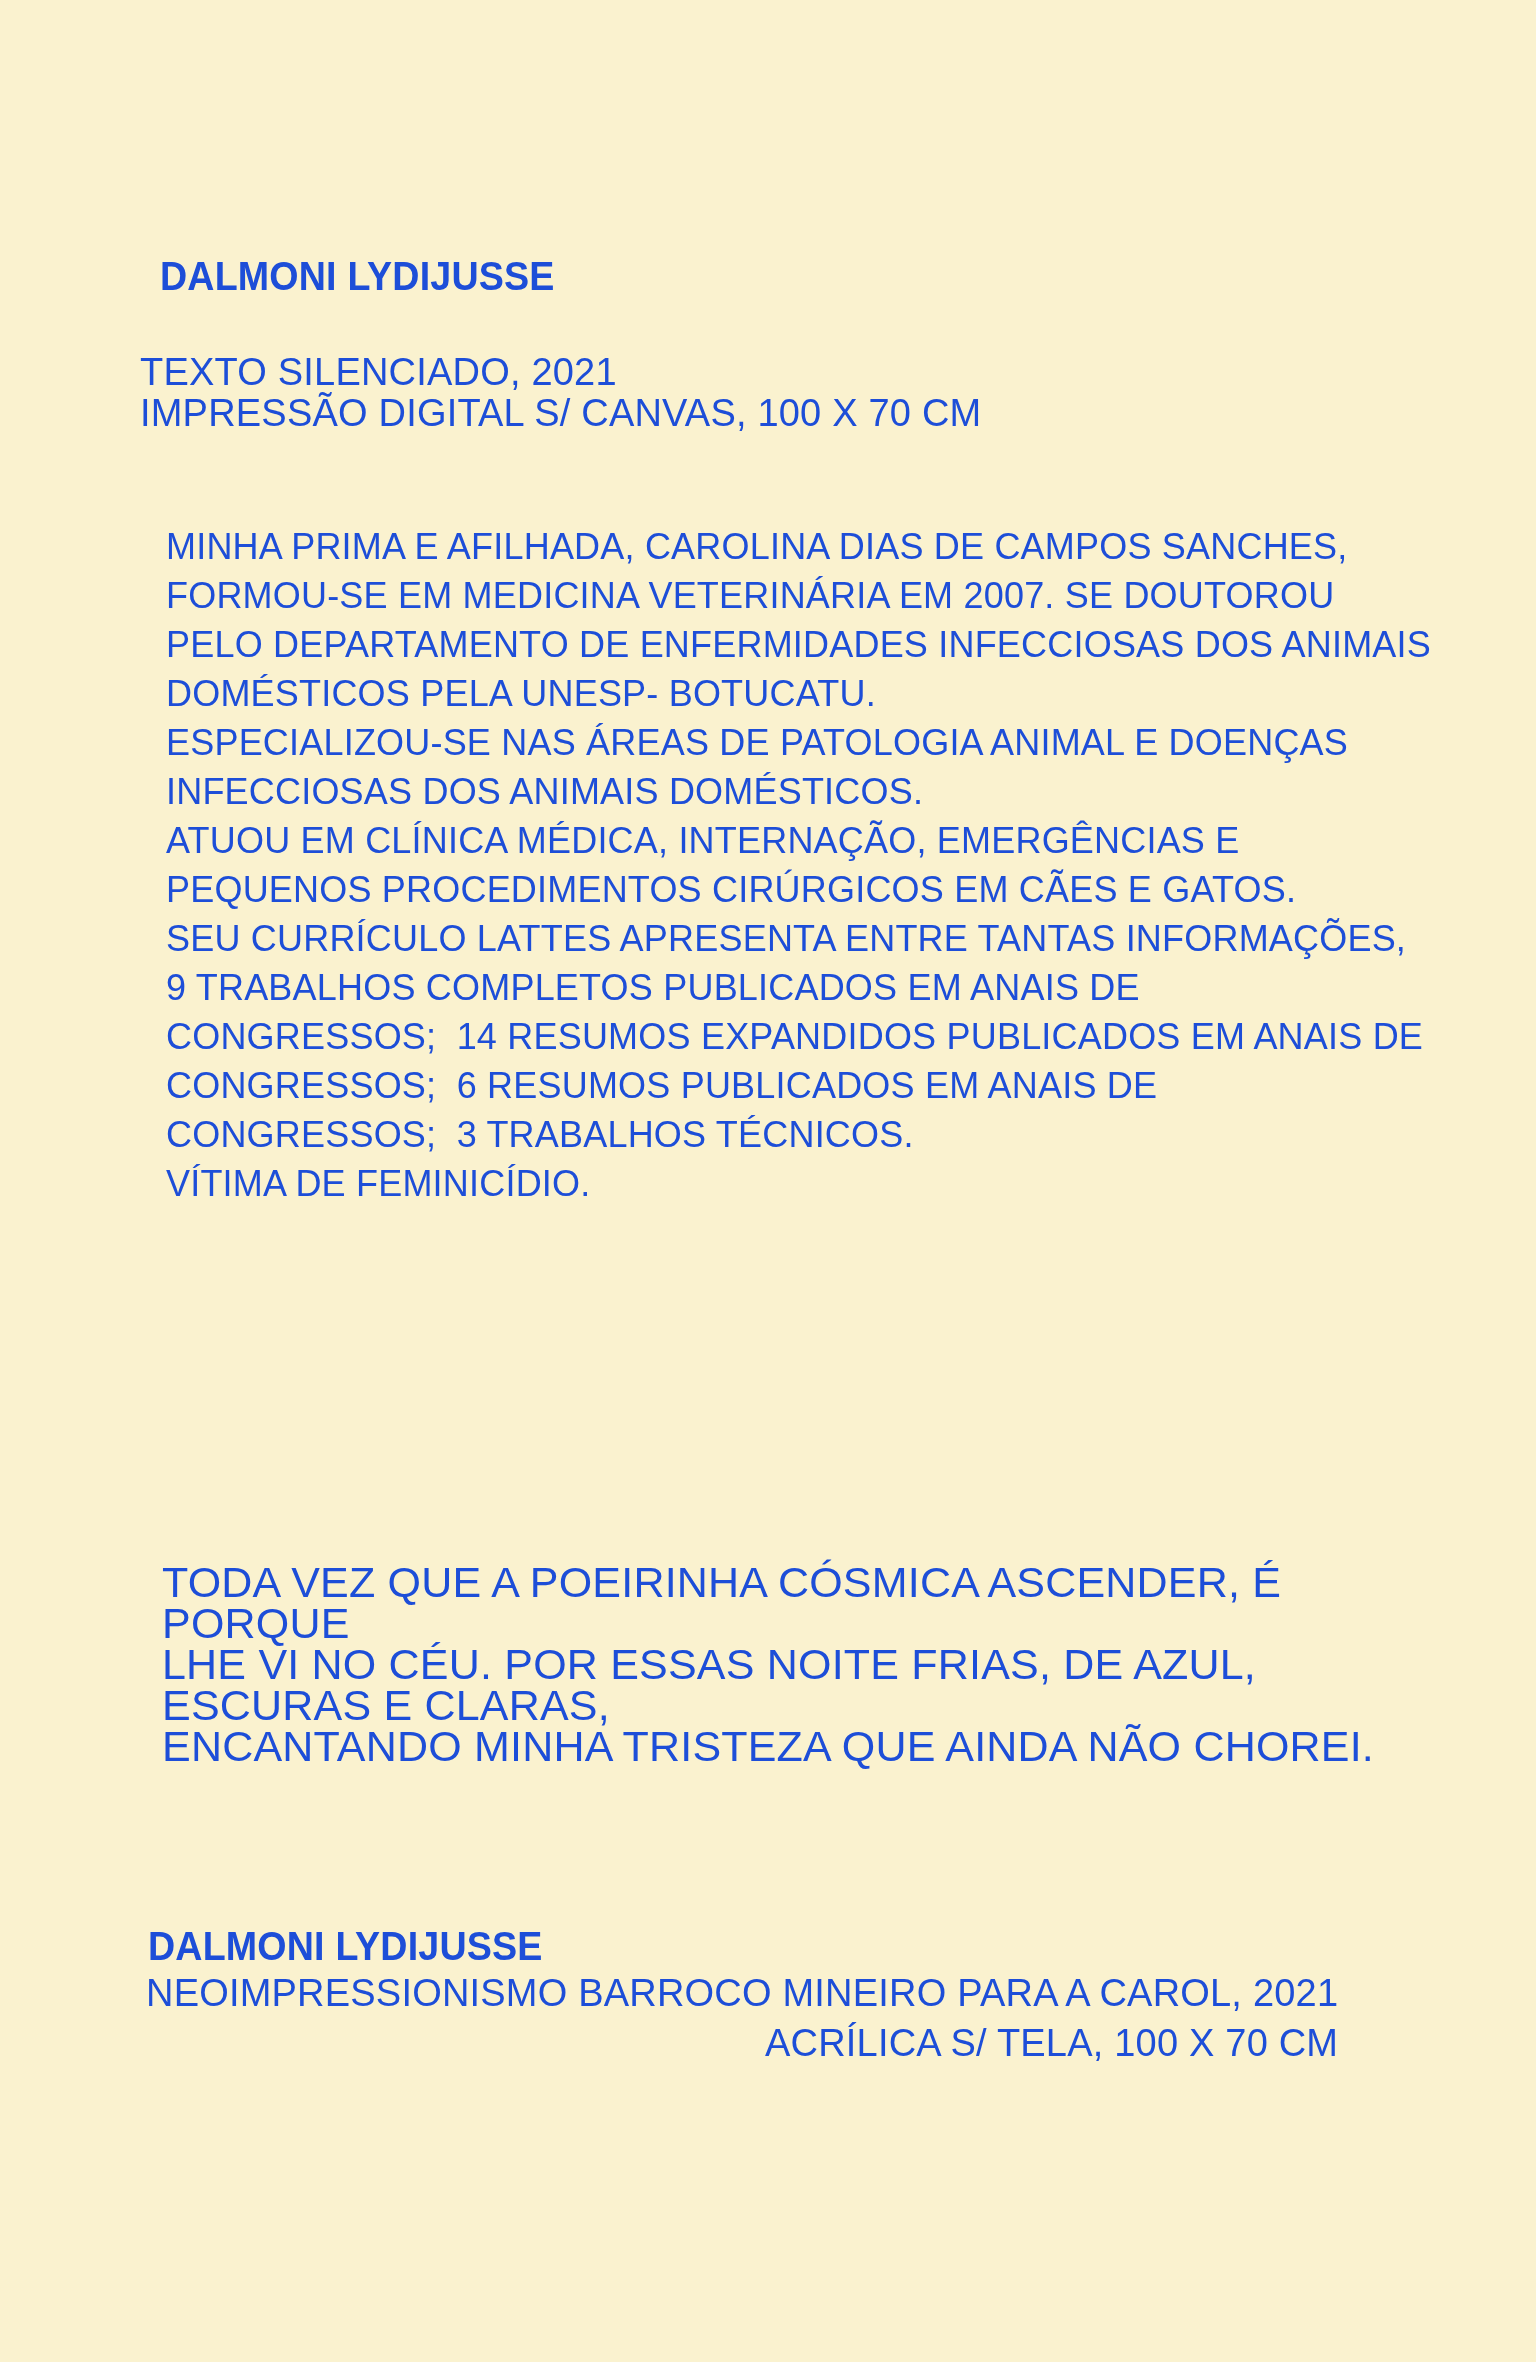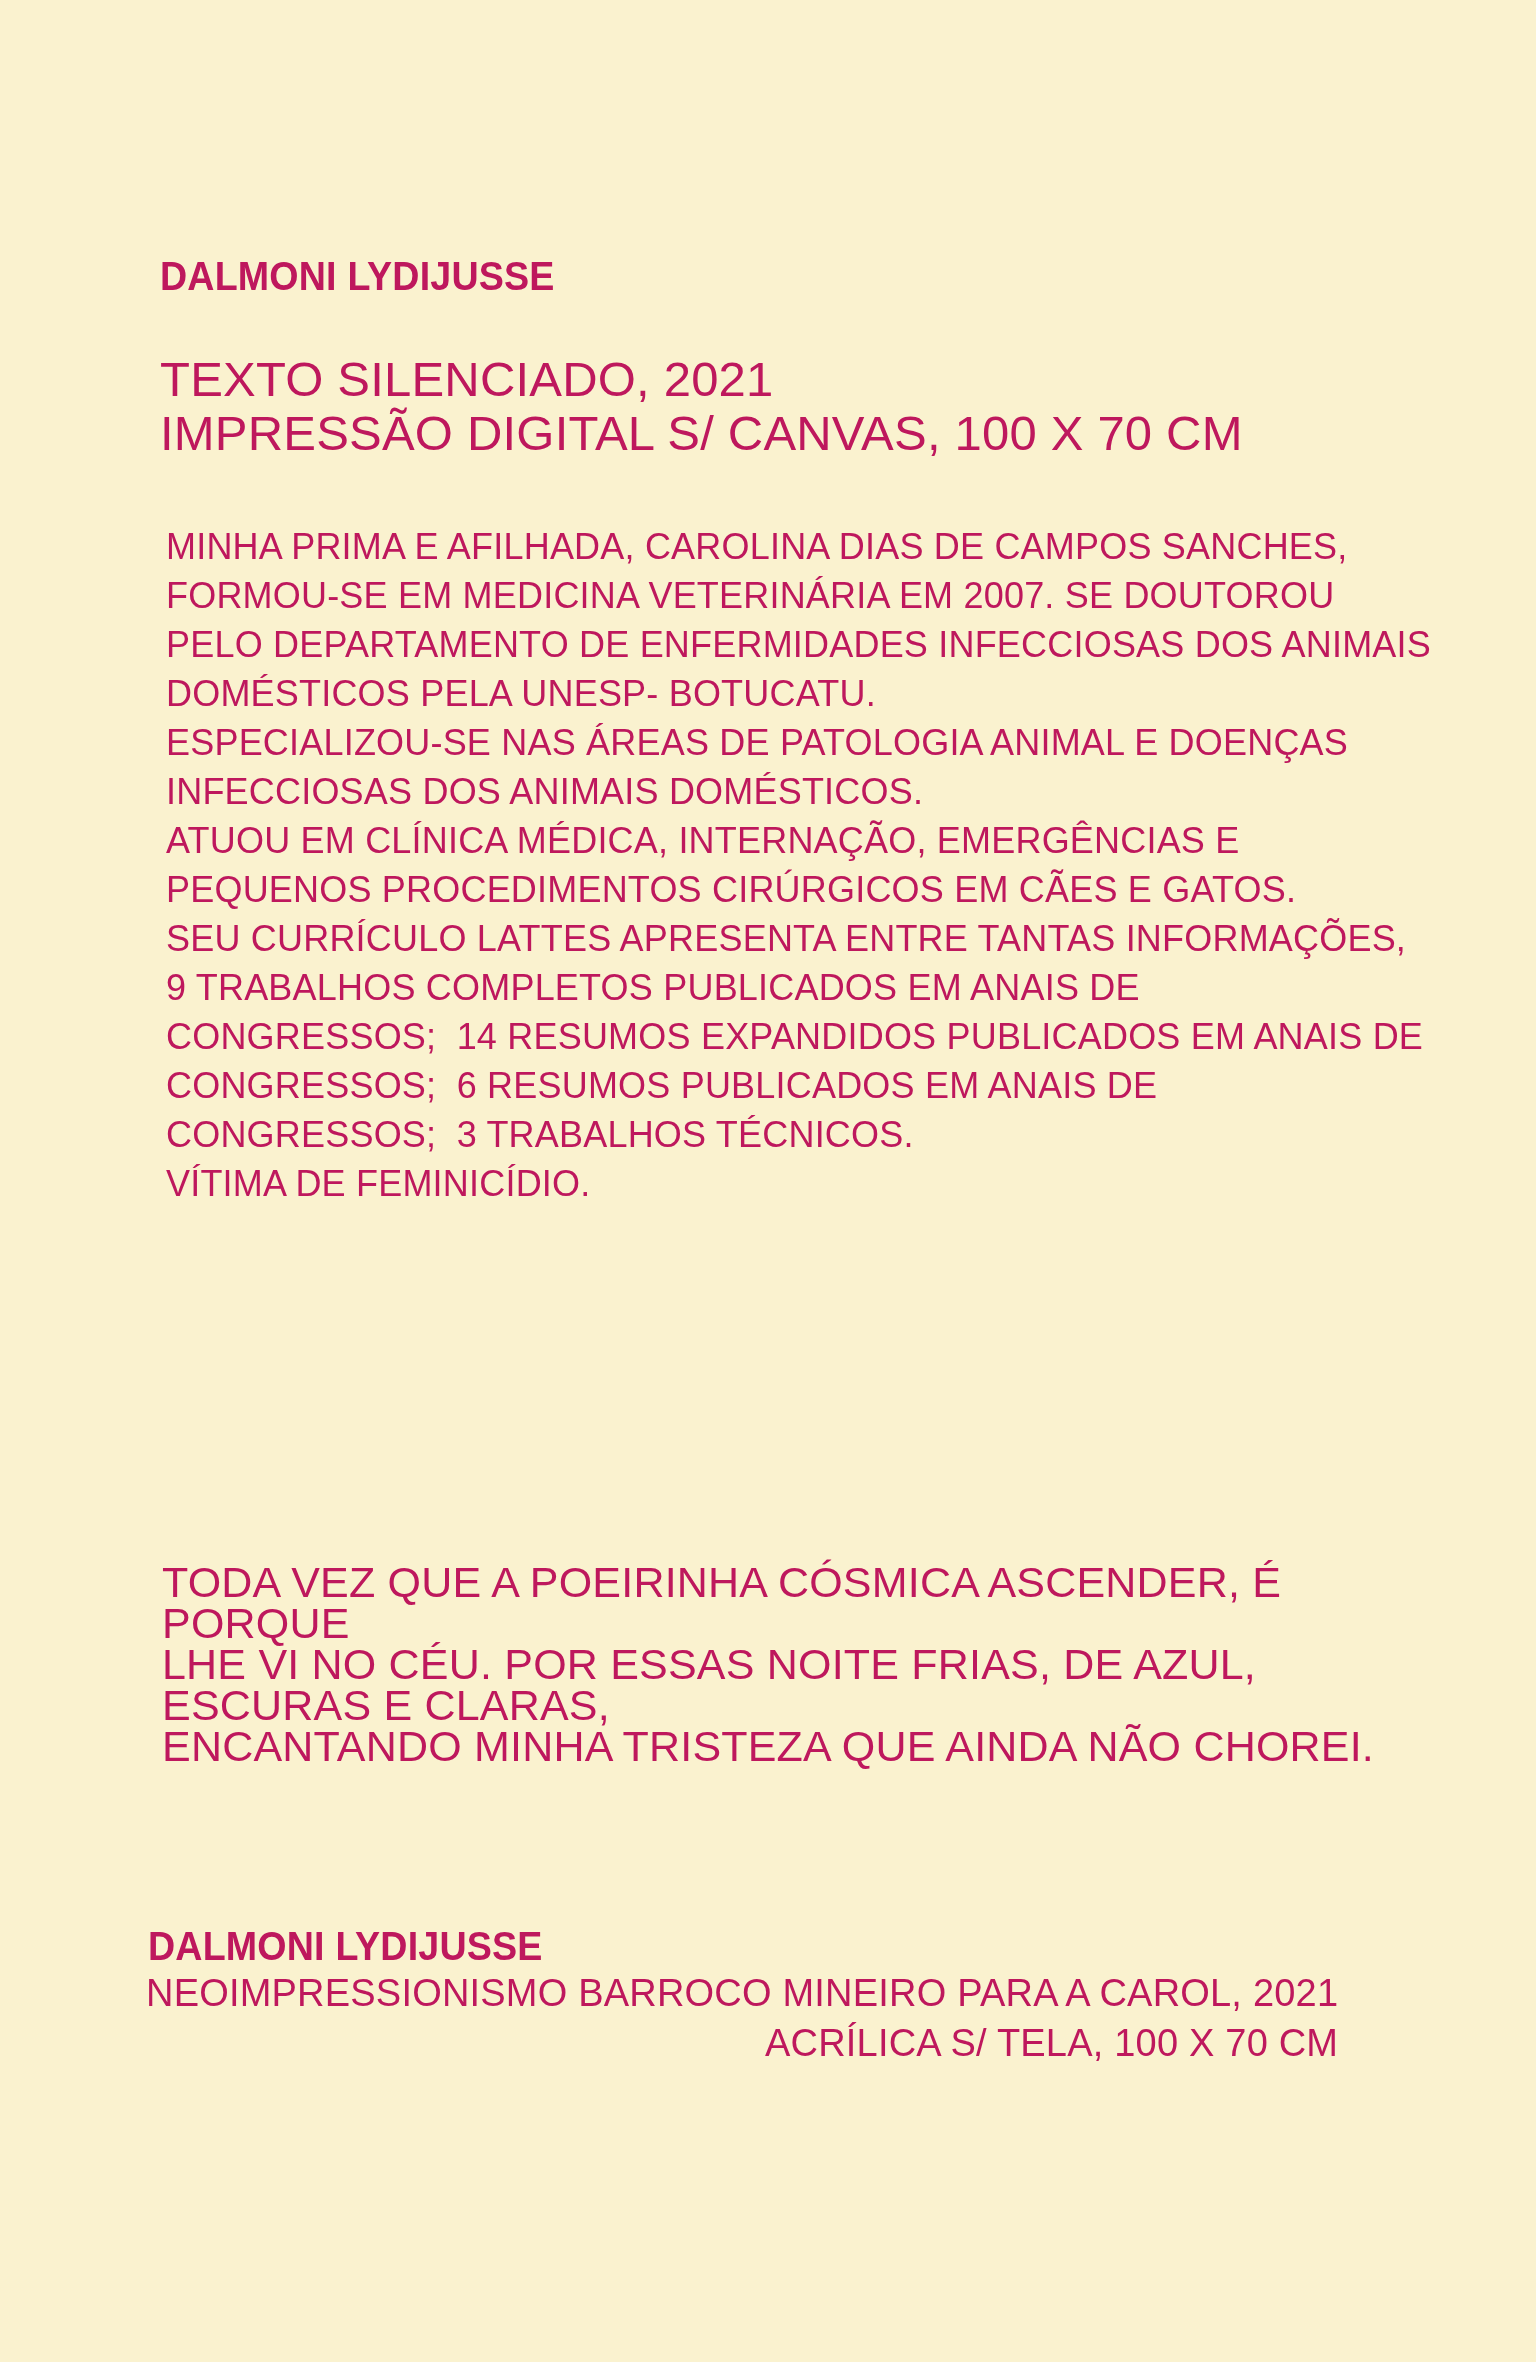--- a/index.html
+++ b/index.html
@@ -4,21 +4,21 @@
 <style>
   html, body {
     margin: 0;
     padding: 0;
   }
   .page {
     position: relative;
     width: 1536px;
     height: 2362px;
     background: #FAF2CF;
-    color: #be185d;
+    color: #1d4ed8;
     font-family: "Liberation Sans", sans-serif;
     overflow: hidden;
   }
   .artist-name {
     position: absolute;
     margin: 0;
     font-size: 40px;
     line-height: 40px;
     font-weight: 700;
     letter-spacing: 0.2px;
@@ -30,23 +30,23 @@
   .artist-name.second { left: 148px; top: 1926px; }
 
   .caption {
     position: absolute;
     margin: 0;
     font-weight: 400;
     white-space: pre-wrap;
     letter-spacing: 0.2px;
   }
   .caption.first {
-    left: 160px; top: 352px;
-    font-size: 49px;
-    line-height: 54px;
+    left: 140px; top: 352px;
+    font-size: 38px;
+    line-height: 41px;
   }
   .caption.second {
     left: 146px; top: 1968px;
     font-size: 38px;
     line-height: 50px;
     text-align: right;
   }
 
   .bio {
     position: absolute;

